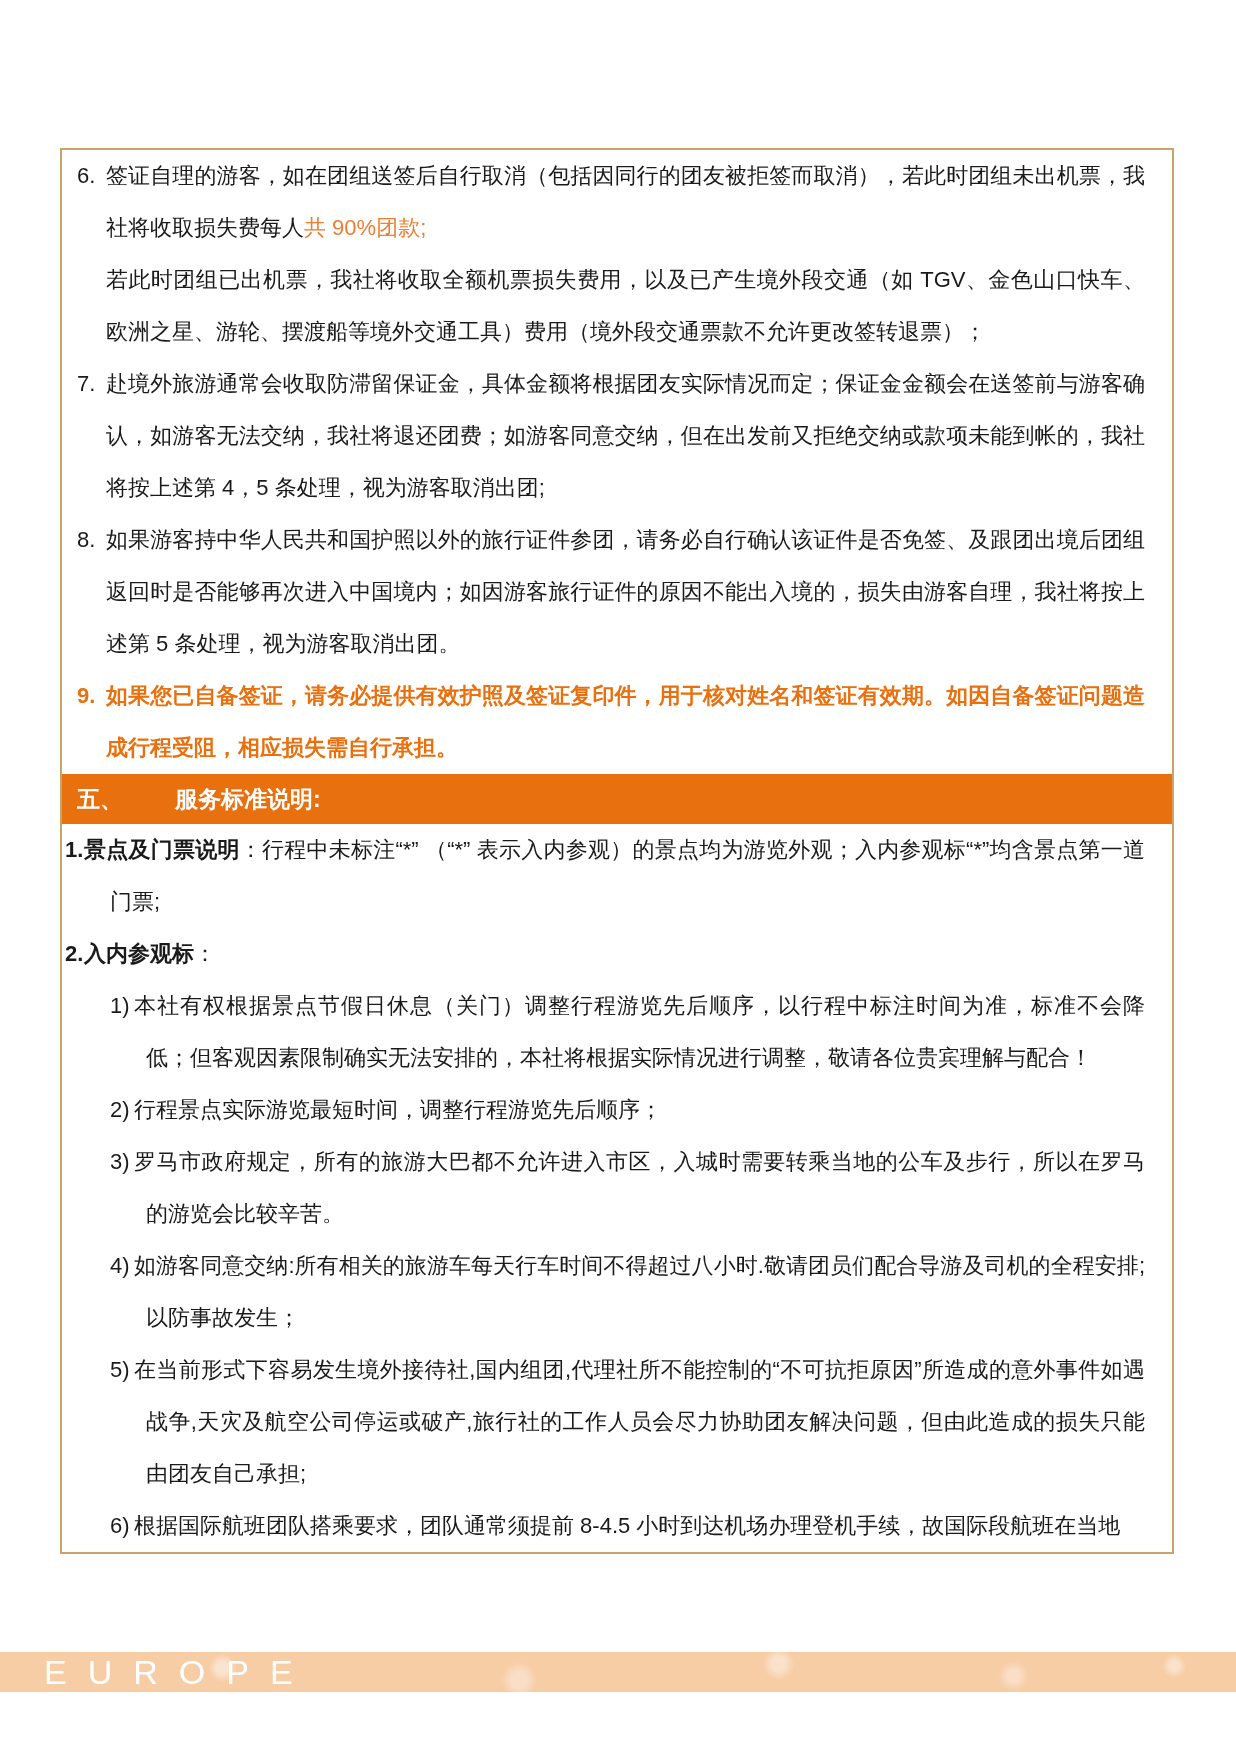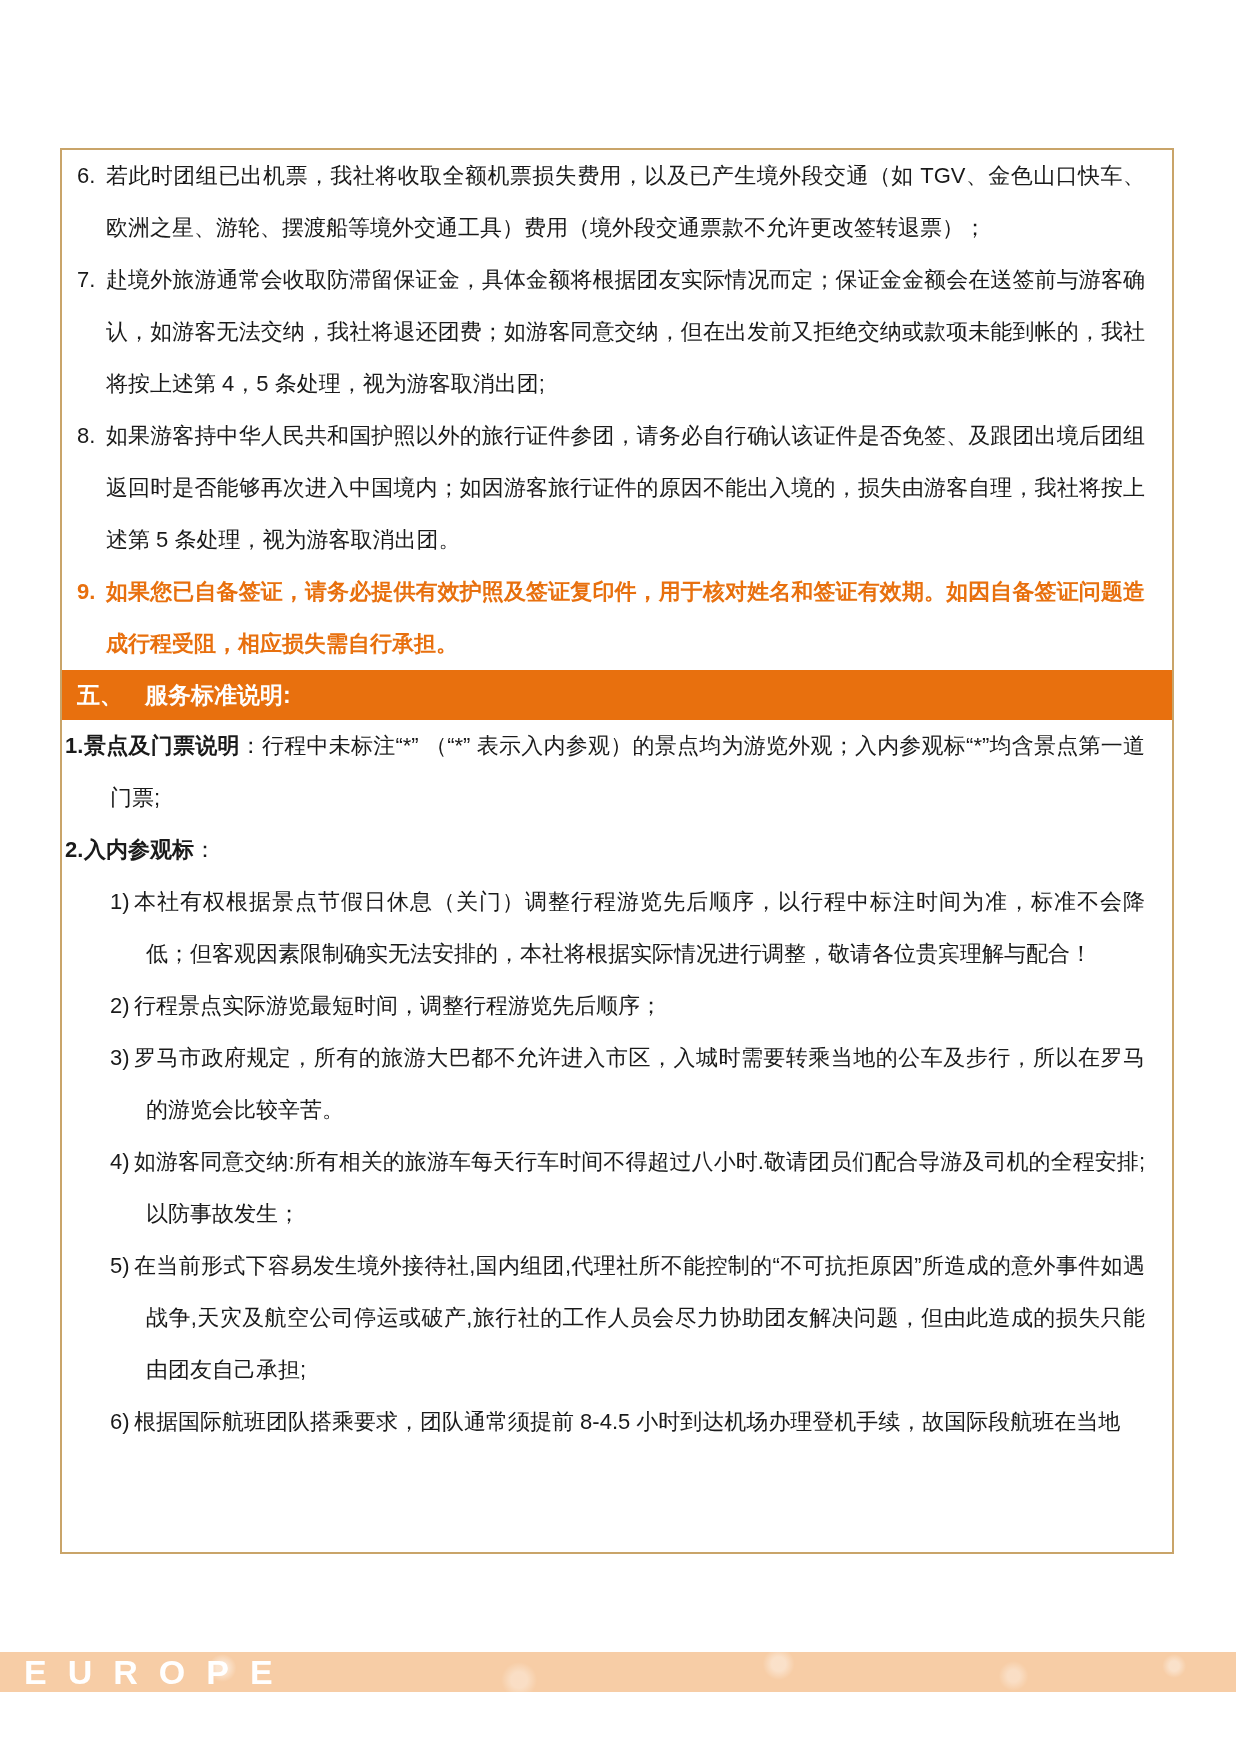--- a/index.html
+++ b/index.html
@@ -48,21 +48,21 @@
     width: 100%;
     height: 50px;
     line-height: 50px;
     background: var(--accent-orange, #e8700e);
     color: #ffffff;
     font-weight: bold;
     font-size: 23px;
     padding-left: 15px;
     margin: 0;
   }
-  .section-bar .sec-title { margin-left: 22px; }
+  .section-bar .sec-title { margin-left: 52px; }
   .service-list .row { margin-left: 3px; padding-right: 27px; }
   .service-list .row .num { flex: 0 0 19px; width: 19px; font-weight: bold; }
   .service-list .row .body { padding-left: 26px; text-indent: -26px; }
   .service-list .row .label { font-weight: bold; }
   .service-list .sub { margin-left: 48px; padding-right: 27px; }
   .service-list .sub .num { flex: 0 0 24px; width: 24px; font-weight: normal; }
   .service-list .sub .body { padding-left: 12px; text-indent: -12px; }
   .footer-band {
     position: absolute;
     left: 0;
@@ -77,33 +77,34 @@
       radial-gradient(circle at 82% 60%, rgba(255,255,255,0.35) 0 6px, rgba(255,255,255,0) 15px),
       radial-gradient(circle at 95% 35%, rgba(255,255,255,0.40) 0 5px, rgba(255,255,255,0) 12px);
     line-height: 40px;
     white-space: nowrap;
     overflow: hidden;
   }
   .footer-band .brand {
     color: #ffffff;
     font-size: 34px;
     letter-spacing: 21px;
-    padding-left: 24px;
-    font-weight: 700;
+    padding-left: 44px;
+    font-weight: 400;
   }
 </style>
 </head>
 <body>
 
 <div class="page">
   <div class="terms-box">
     <div class="terms-list" id="terms-list">
         <div class="row">
           <span class="num">6.</span>
           <div class="body">
+            <div class="para"><span>签证自理的游客，如在团组送签后自行取消（包括因同行的团友被拒签而取消），若此时团组未出机票，我社将收取损失费每人</span><span class="hl">共 90%团款;</span></div>
             <div class="para"><span>若此时团组已出机票，我社将收取全额机票损失费用，以及已产生境外段交通（如 TGV、金色山口快车、欧洲之星、游轮、摆渡船等境外交通工具）费用（境外段交通票款不允许更改签转退票）；</span></div>
           </div>
         </div>
         <div class="row">
           <span class="num">7.</span>
           <div class="body">
             <div class="para"><span>赴境外旅游通常会收取防滞留保证金，具体金额将根据团友实际情况而定；保证金金额会在送签前与游客确认，如游客无法交纳，我社将退还团费；如游客同意交纳，但在出发前又拒绝交纳或款项未能到帐的，我社将按上述第 4，5 条处理，视为游客取消出团;</span></div>
           </div>
         </div>
         <div class="row">

